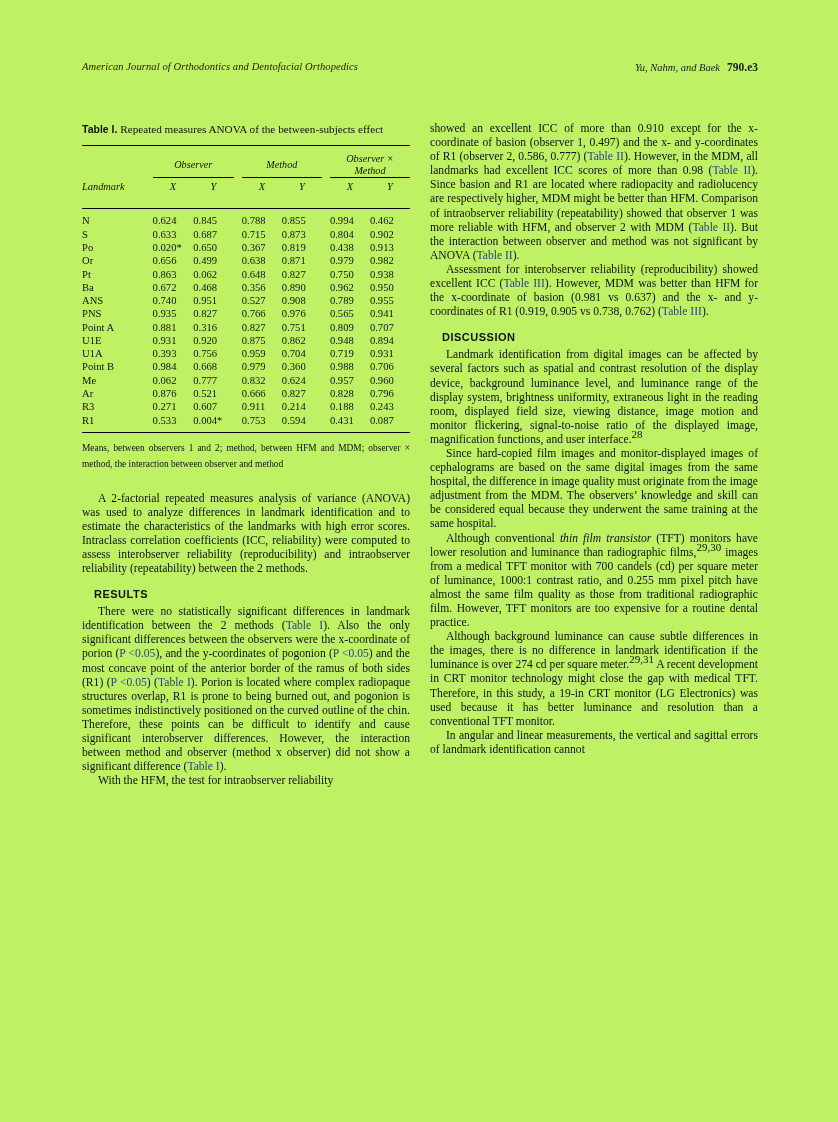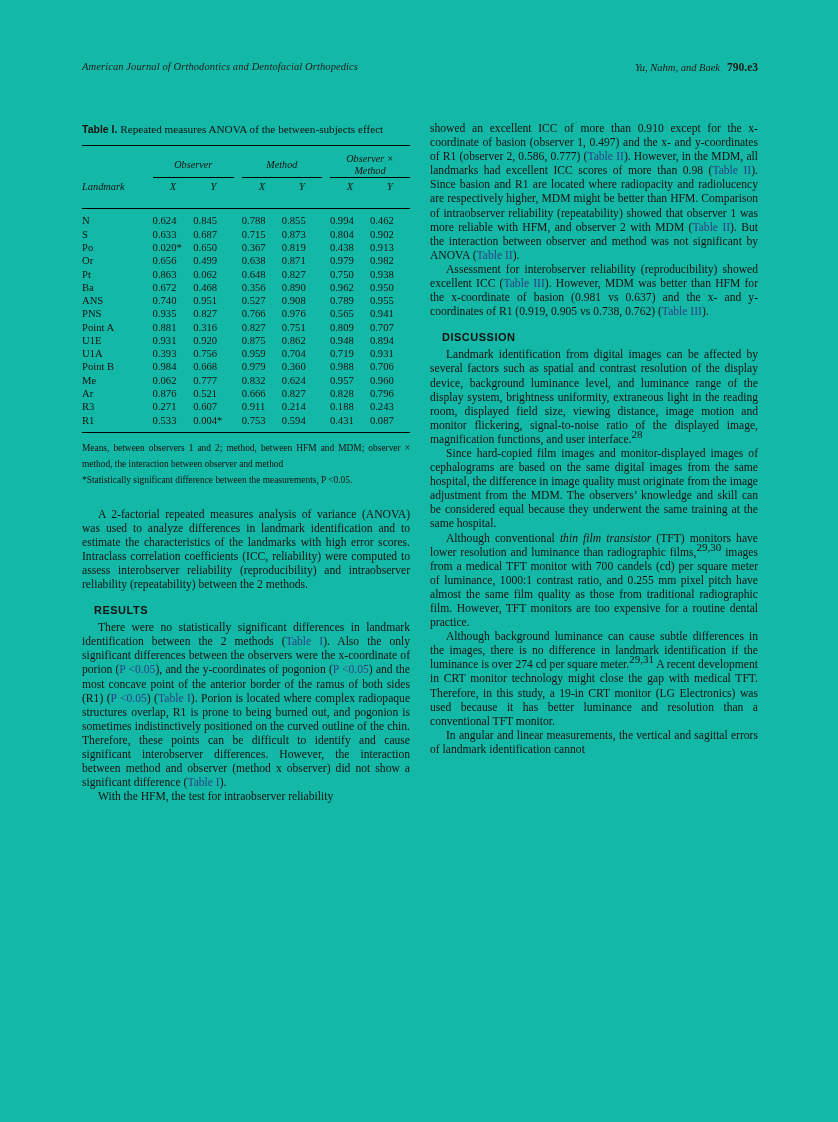--- a/index.html
+++ b/index.html
@@ -8,21 +8,21 @@
     padding: 0;
     background: #9a9a9a;
   }
   body {
     font-family: "Liberation Serif", "DejaVu Serif", serif;
   }
   .page {
     position: relative;
     width: 838px;
     height: 1122px;
-    background: #14b8a6;
+    background: #bef264;
     margin: 0 auto;
     overflow: hidden;
     box-sizing: border-box;
   }
 
   
   .runhead {
     position: absolute;
     left: 82px;
     top: 60px;
@@ -400,21 +400,20 @@
             <td class="val">0.594</td>
               <td></td>
             <td class="val">0.431</td>
             <td class="val">0.087</td>
           </tr>
         </tbody>
       </table>
 
       <div class="table-notes">
         <div class="note-line">Means, between observers 1 and 2; method, between HFM and MDM; observer × method, the interaction between observer and method</div>
-        <div class="note-line star-note">*Statistically significant difference between the measurements, P &lt;0.05.</div>
       </div>
     </div>
 
     <p class="para gap-before" style="margin-top:20px">
       <span>A 2-factorial repeated measures analysis of variance (ANOVA) was used to analyze differences in landmark identification and to estimate the characteristics of the landmarks with high error scores. Intraclass correlation coefficients (ICC, reliability) were computed to assess interobserver reliability (reproducibility) and intraobserver reliability (repeatability) between the 2 methods.</span>
     </p>
 
     <h2 class="section">RESULTS</h2>
 
     <p class="para"><span>There were no statistically significant differences in landmark identification between the 2 methods (</span><span class="xref">Table I</span><span>). Also the only significant differences between the observers were the x-coordinate of porion (</span><span class="xref">P &lt;0.05</span><span>), and the y-coordinates of pogonion (</span><span class="xref">P &lt;0.05</span><span>) and the most concave point of the anterior border of the ramus of both sides (R1) (</span><span class="xref">P &lt;0.05</span><span>) (</span><span class="xref">Table I</span><span>). Porion is located where complex radiopaque structures overlap, R1 is prone to being burned out, and pogonion is sometimes indistinctively positioned on the curved outline of the chin. Therefore, these points can be difficult to identify and cause significant interobserver differences. However, the interaction between method and observer (method x observer) did not show a significant difference (</span><span class="xref">Table I</span><span>).</span></p>

